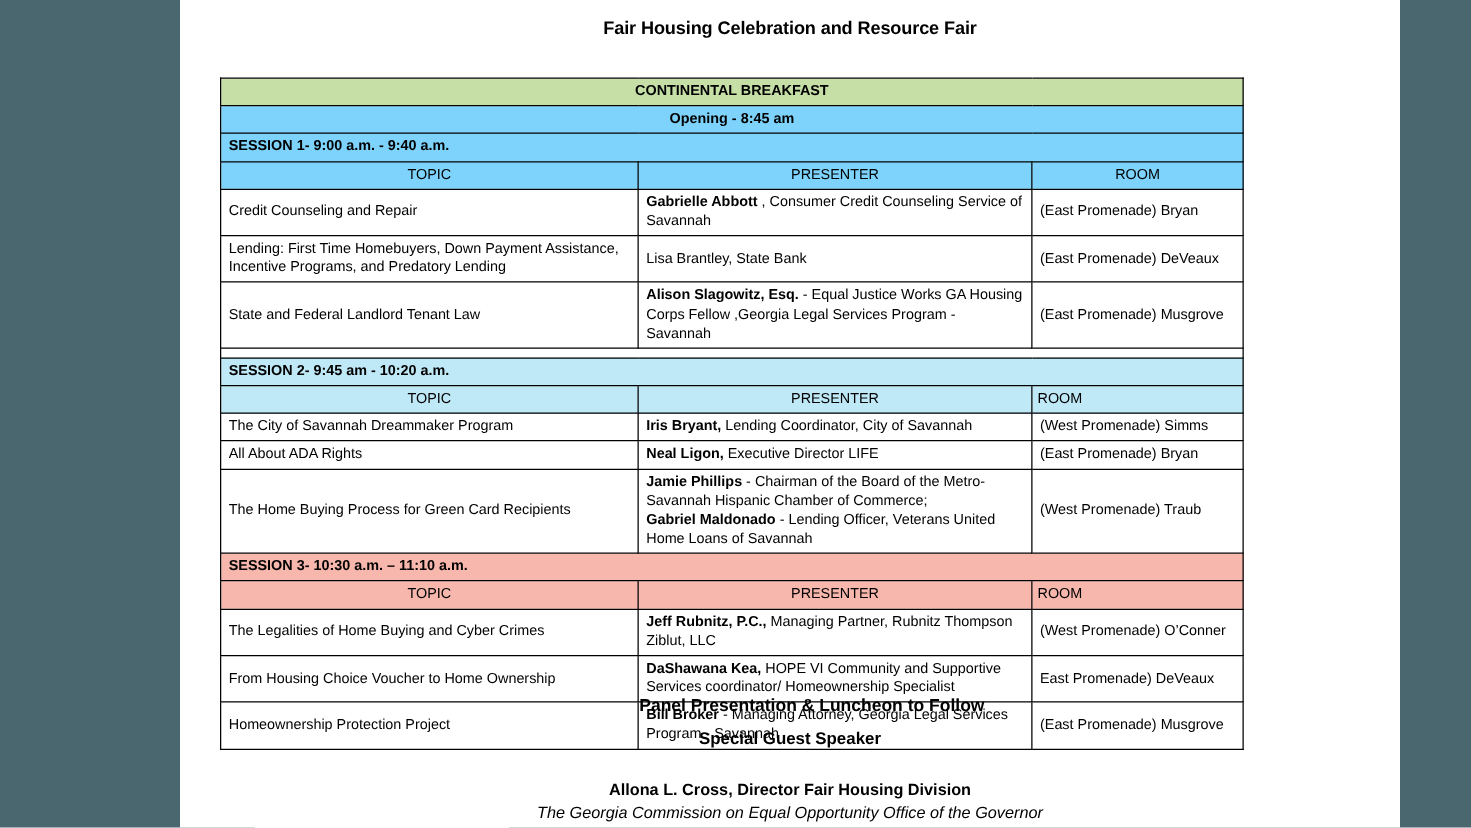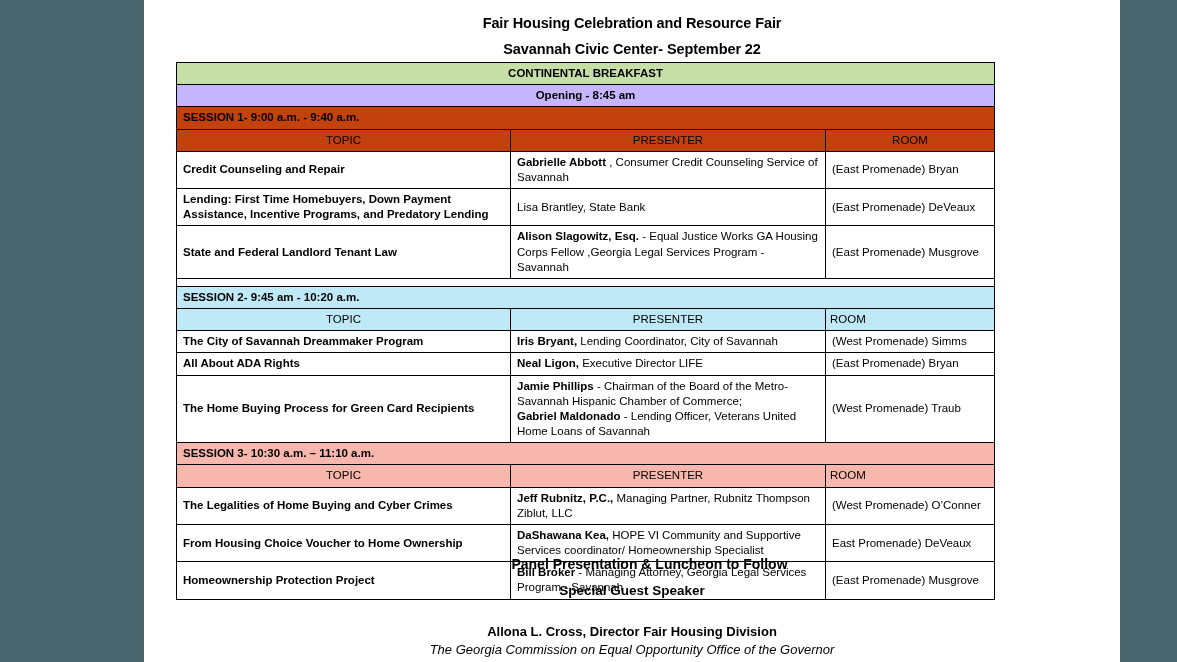--- a/index.html
+++ b/index.html
@@ -65,28 +65,28 @@
   }
   td.colhead {
     text-align: center;
     font-weight: normal;
     font-size: 11.5px;
     padding: 2px 6px;
     height: 16px;
   }
   td.colhead.left { text-align: left; padding-left: 4px; }
 
-  td.topic { font-weight: bold; padding-left: 12px; }
+  td.topic { font-weight: normal; padding-left: 12px; }
   td.room  { font-weight: normal; padding-left: 6px; }
   td.presenter { font-weight: normal; padding-left: 8px; }
   td.presenter b { font-weight: bold; }
 
   .bg-green  { background: #c6dfa7; }
-  .bg-white  { background: #c4b5fd; }
-  .bg-yellow { background: #c2410c; }
+  .bg-white  { background: #7dd3fc; }
+  .bg-yellow { background: #7dd3fc; }
   .bg-blue   { background: #bfe9f7; }
   .bg-pink   { background: #f7b7ac; }
 
   .spacer td { border: none; height: 8px; padding: 0; background: #fff; }
 
   .footer {
     position: absolute;
     left: 0; right: 0;
     top: 556px;
     text-align: center;
@@ -96,21 +96,20 @@
   .f-line2 { font-weight: bold; font-size: 13.5px; margin-bottom: 11px; }
   .f-line3 { font-weight: bold; font-size: 13px; margin-top: 26px; }
   .f-line4 { font-style: italic; font-size: 13px; margin-top: 3px; }
 </style>
 </head>
 <body>
 
 <div class="page">
 
   <div class="doc-title title1">Fair Housing Celebration and Resource Fair</div>
-  <div class="doc-title title2">Savannah Civic Center- September 22</div>
 
   <table class="sched">
     <colgroup>
       <col class="c-topic">
         <col class="c-pres">
         <col class="c-room">
     </colgroup>
     <tbody>
 
       <tr>

